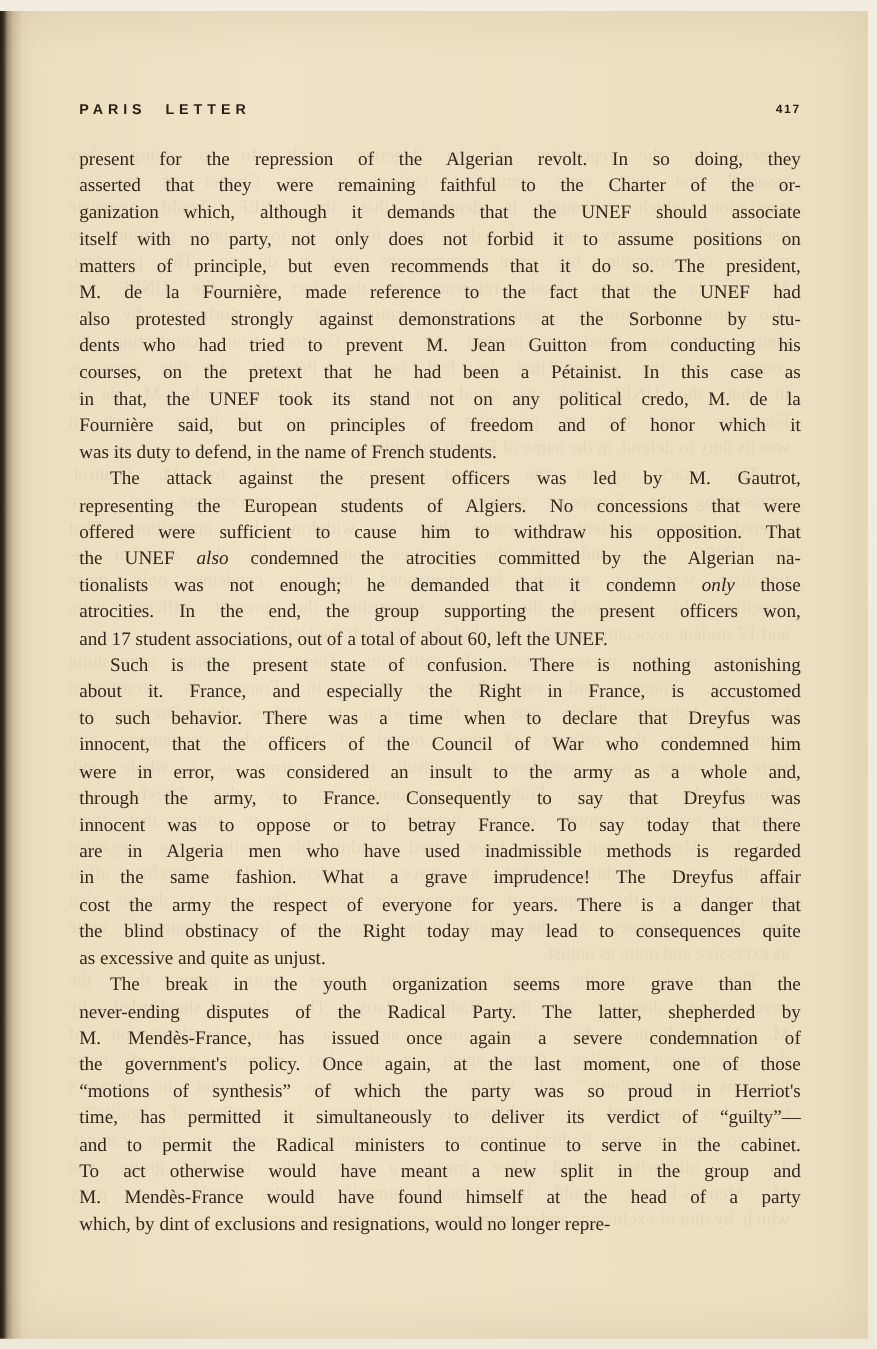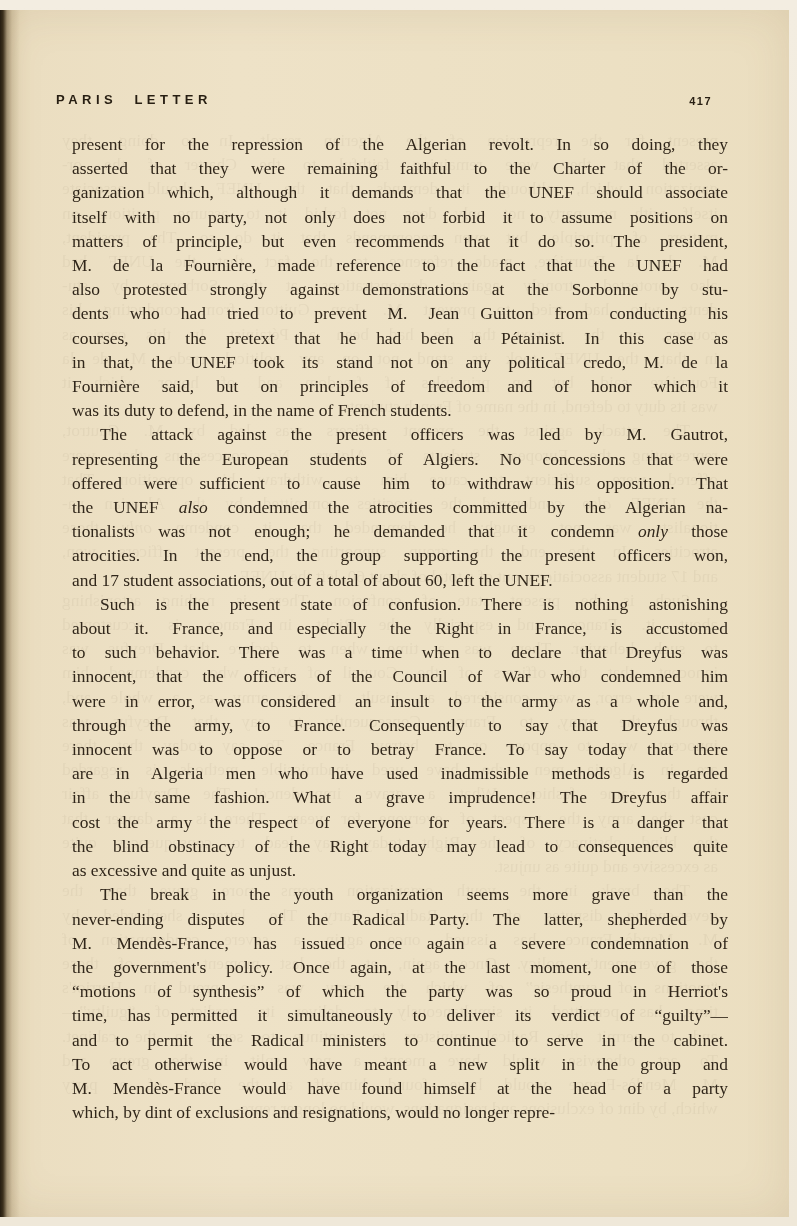--- a/index.html
+++ b/index.html
@@ -16,22 +16,22 @@
     position:absolute; left:0; top:10px; right:8px; bottom:9px;
     background:linear-gradient(90deg,#e2d3b1 0%,#ebdec1 4%,#eee2c7 30%,#ece0c3 78%,#ebdec0 100%);
     box-shadow:inset 0 0 46px rgba(122,96,54,0.13);
   }
   .spine-shadow {
     position:absolute; left:0; top:0; bottom:0; width:20px;
     background:linear-gradient(90deg,#241c10 0px,#3c301d 3px,rgba(92,74,46,0.45) 7px,rgba(122,100,66,0.18) 12px,rgba(122,100,66,0) 20px);
     pointer-events:none;
   }
   .header {
-    position:absolute; left:56px; width:656px; top:82px;
-    display:flex; justify-content:space-between; align-items:flex-end;
+    position:absolute; left:72px; width:656px; top:82px;
+    display:flex; justify-content:space-between; align-items:center;
     color:#271e12;
   }
   .running-title {
     font-family:"Liberation Sans","DejaVu Sans",sans-serif;
     font-weight:bold; font-size:13px; letter-spacing:4.5px; word-spacing:9px;
   }
   .page-number {
     font-family:"Liberation Sans","DejaVu Sans",sans-serif;
     font-weight:bold; font-size:11px; letter-spacing:1.5px;
   }

